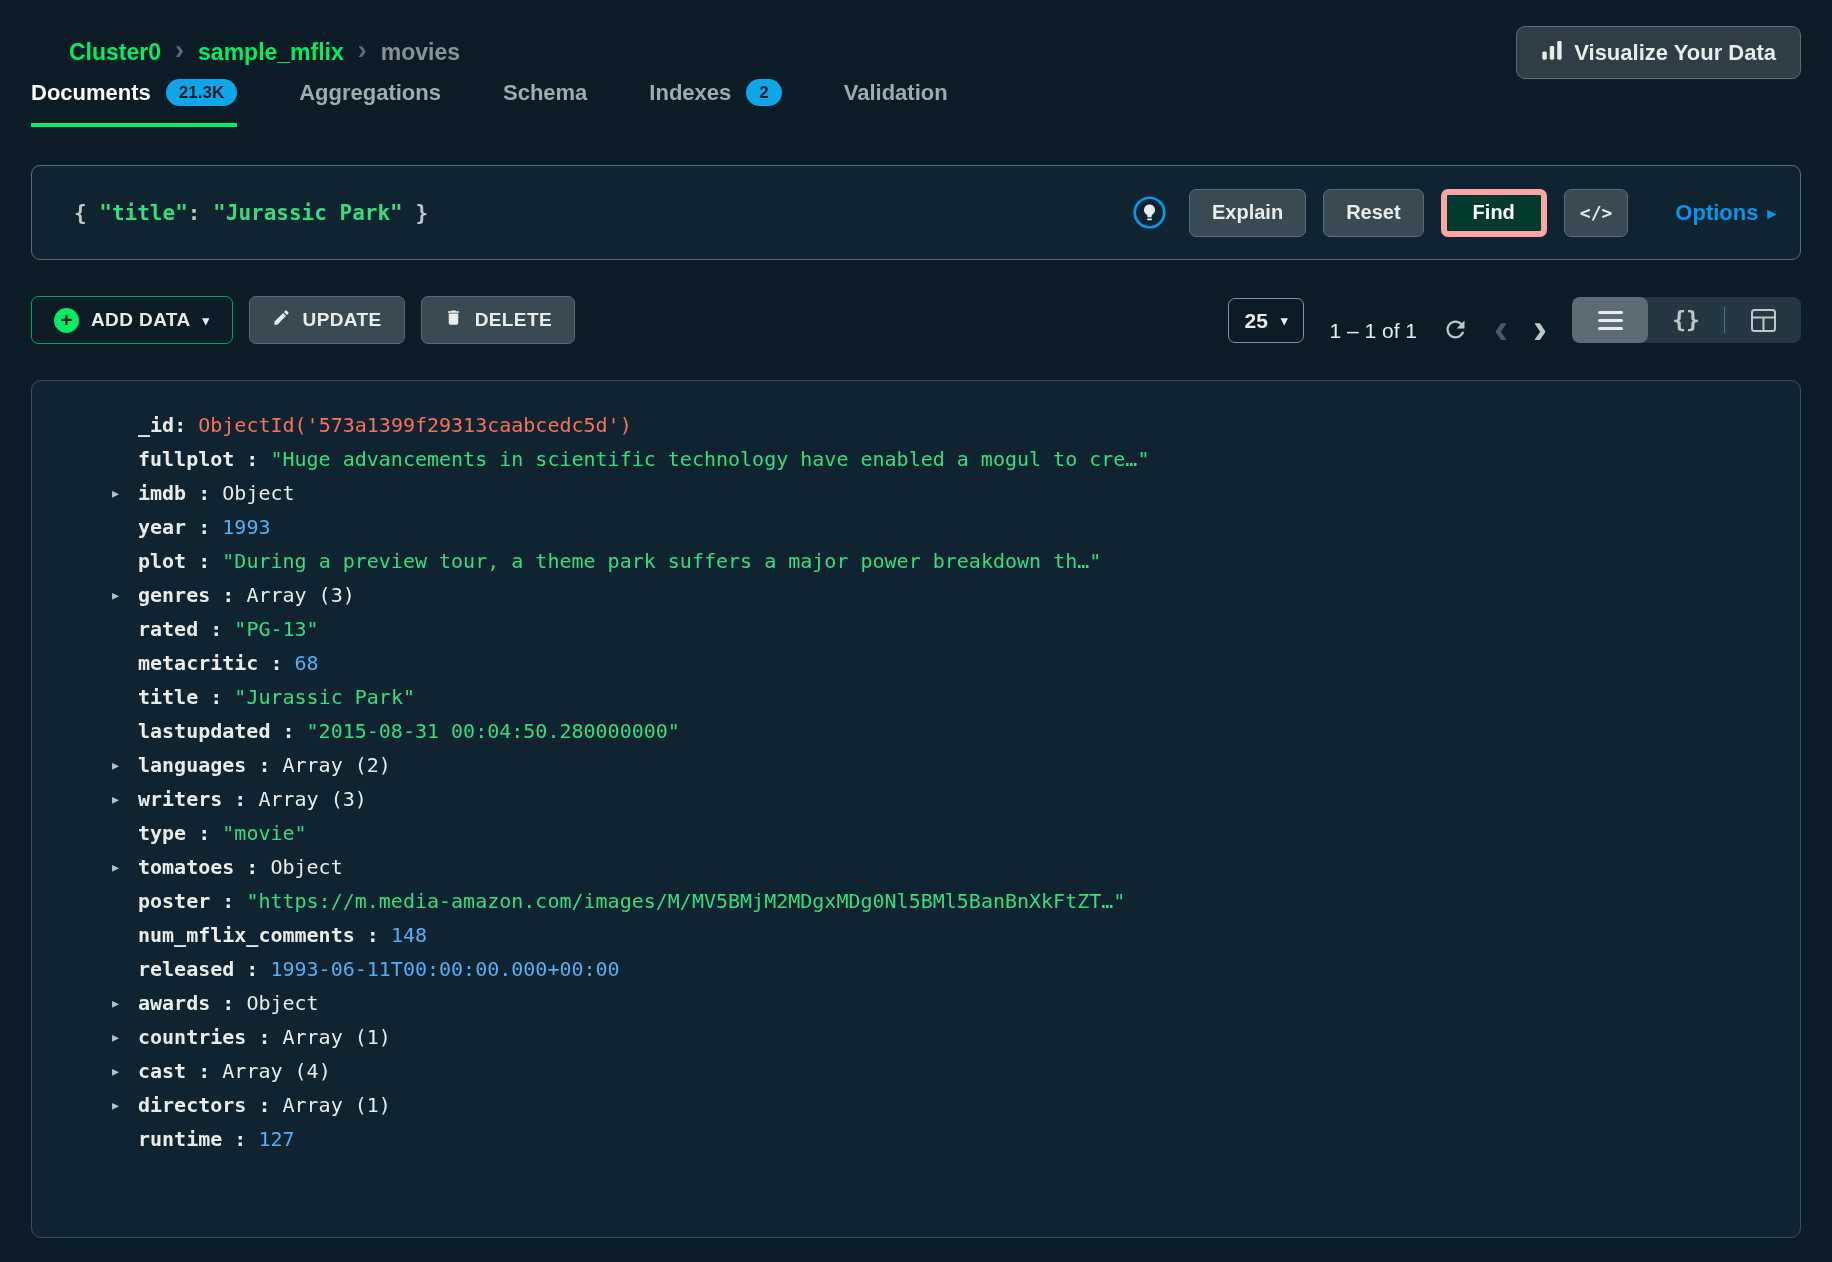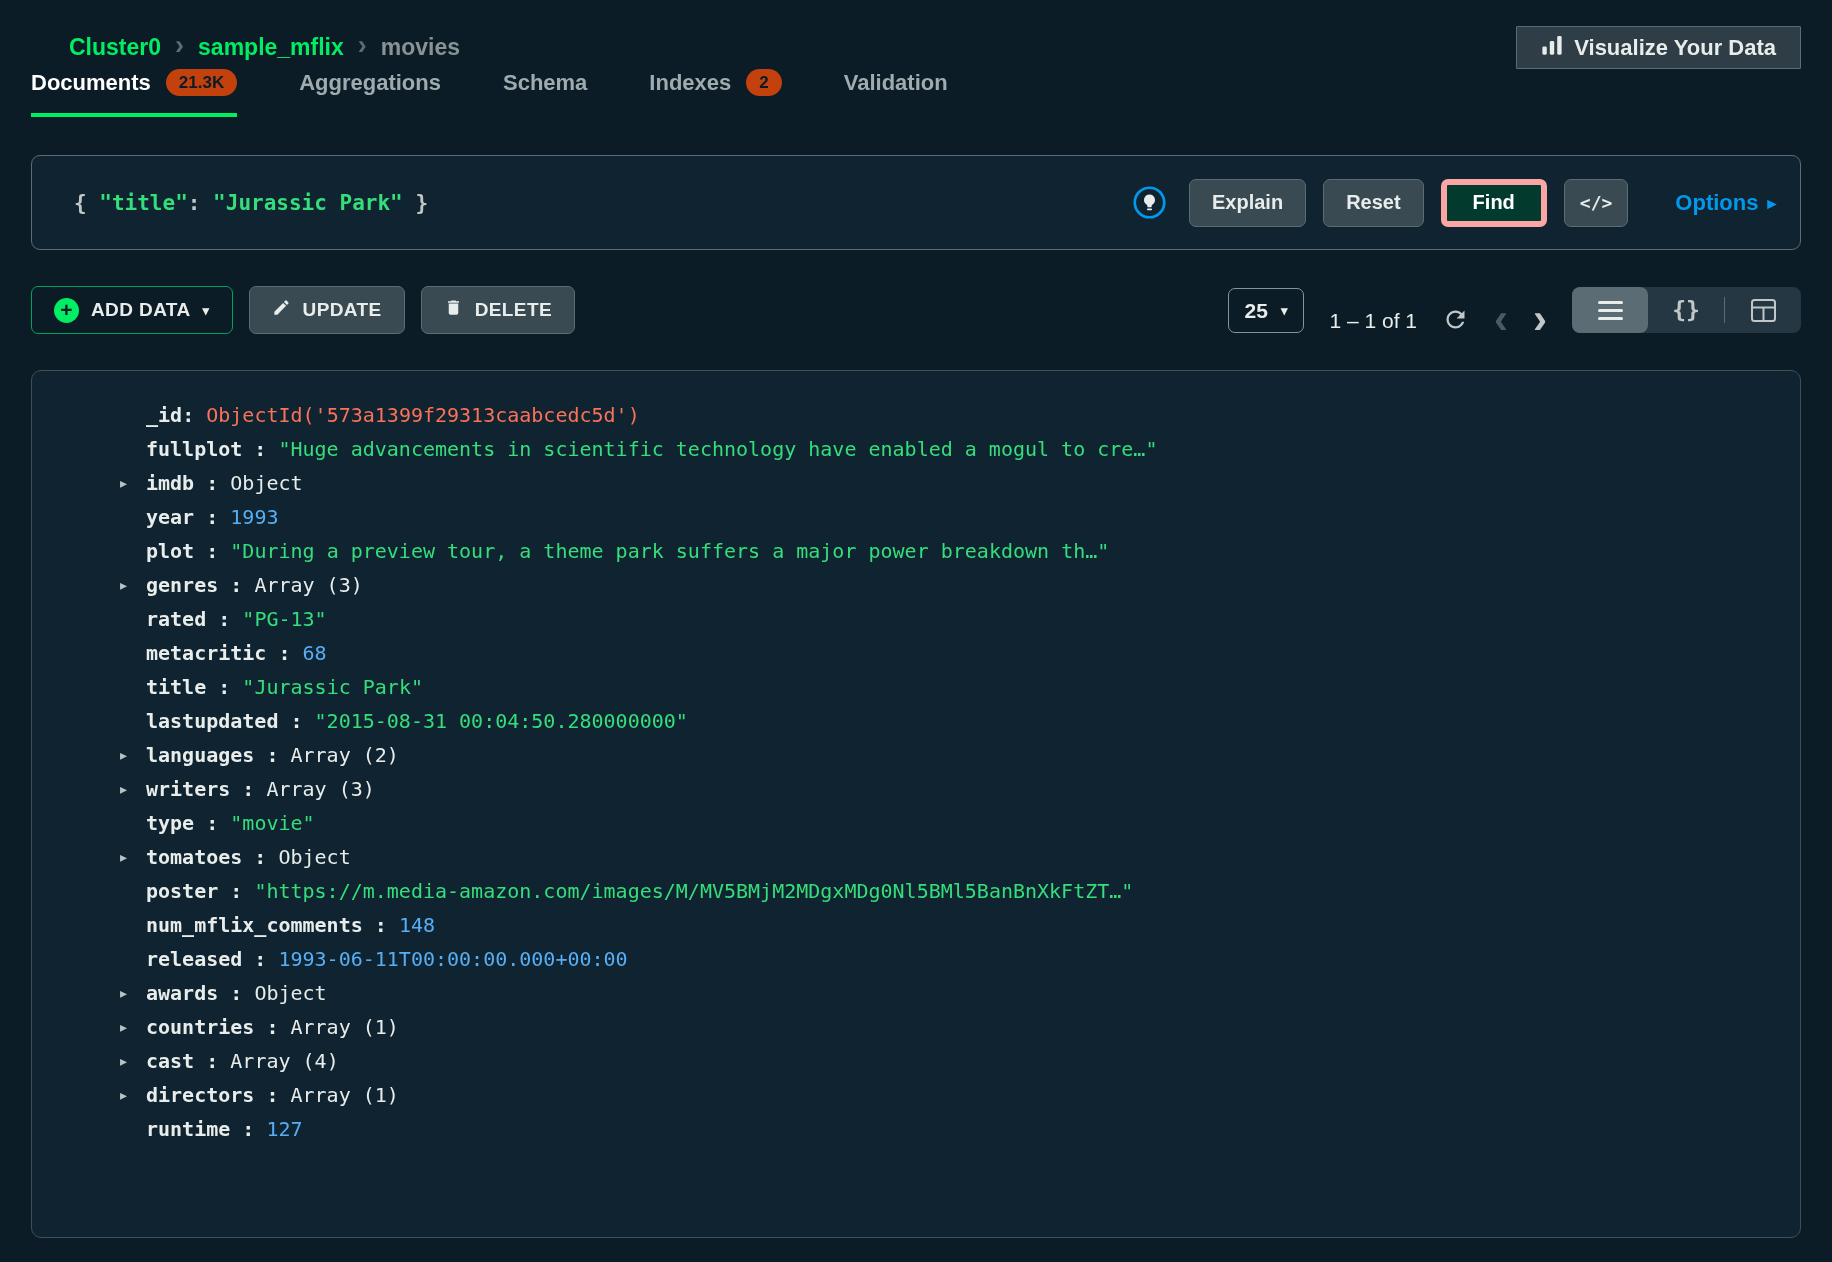--- a/index.html
+++ b/index.html
@@ -14,28 +14,28 @@
   .header-row { display:flex; justify-content:space-between; align-items:center; }
   .breadcrumb { display:flex; align-items:center; gap:14px; font-size:23px; font-weight:bold;margin-left:38px; }
   .crumb.link { color:#00ED64; cursor:pointer; }
   .crumb.current { color:#889397; }
   .crumb-sep { color:#5C6C75; font-size:27px; font-weight:bold; line-height:1; transform:translateY(-2px); }
   .btn {
     display:inline-flex; align-items:center; gap:11px; border-radius:7px;
     border:1px solid #5C6C75; background:#3A4A52; color:#E8EDEB;
     font-family:inherit; font-size:20px; font-weight:600; height:48px; padding:0 22px; cursor:pointer;
   }
-  .visualize-btn { height:43px; background:#2F3E46; border-radius:1px; font-size:22px; padding:0 24px; }
+  .visualize-btn { height:53px; background:#2F3E46; border-radius:9px; font-size:22px; padding:0 24px; }
 
   
   .tabs { display:flex; gap:62px; }
   .tab { display:flex; align-items:center; gap:15px; padding-bottom:17px; font-size:22px; font-weight:600;
          color:#9FABAE; cursor:pointer; border-bottom:4px solid transparent; }
   .tab.active { color:#FFFFFF; font-weight:bold; border-bottom-color:#00ED64; }
-  .tab-badge { background:#c2410c; color:#0C1C26; font-size:17px; font-weight:bold; border-radius:15px;
+  .tab-badge { background:#0ea5e9; color:#0C1C26; font-size:17px; font-weight:bold; border-radius:15px;
                padding:5px 13px; line-height:1; }
 
   
   .query-bar { margin-top:38px; height:95px; border:1px solid #5C6C75; border-radius:9px; background:#0F2430;
                display:flex; align-items:center; justify-content:space-between; padding:0 24px 0 42px; flex-shrink:0; }
   .query-text { font-family:"DejaVu Sans Mono", monospace; font-size:21px; font-weight:bold; cursor:text; }
   .tok-punct { color:#C1C7C6; }
   .tok-string { color:#35DE7B; }
   .query-actions { display:flex; align-items:center; gap:17px; }
   .bulb { display:inline-flex; margin-right:6px; cursor:pointer; }
@@ -65,21 +65,21 @@
   .chev.disabled { color:#4A5A63; }
   .view-toggle { display:flex; align-items:center; background:#243742; border-radius:8px; height:46px; }
   .seg { width:76px; height:100%; display:inline-flex; align-items:center; justify-content:center;
          cursor:pointer; color:#E8EDEB; }
   .seg.active { background:#5C6C75; border-radius:8px; }
   .braces { font-family:"DejaVu Sans Mono", monospace; font-size:23px; font-weight:bold; color:#C1C7C6; }
   .seg-divider { width:1px; height:26px; background:#5C6C75; }
 
   
   .doc-card { margin-top:36px; flex:1; border:1px solid #3E4F58; border-radius:10px; background:#0F2430;
-              padding:27px 8px; overflow:hidden; }
+              padding:27px 0; overflow:hidden; }
   .doc-rows { display:flex; flex-direction:column; }
   .doc-row { display:flex; align-items:center; height:34px; font-family:"DejaVu Sans Mono", monospace;
              font-size:20px; padding-left:80px; white-space:pre; }
   .row-caret { width:26px; flex-shrink:0; color:#B8C4C2; font-size:14px; cursor:pointer;
                font-family:"Liberation Sans", sans-serif; }
   .row-key, .row-sep { color:#E8EDEB; font-weight:bold; }
   .v-string   { color:#35DE7B; }
   .v-number   { color:#58AEF5; }
   .v-date     { color:#58AEF5; }
   .v-objectid { color:#FB7159; }

